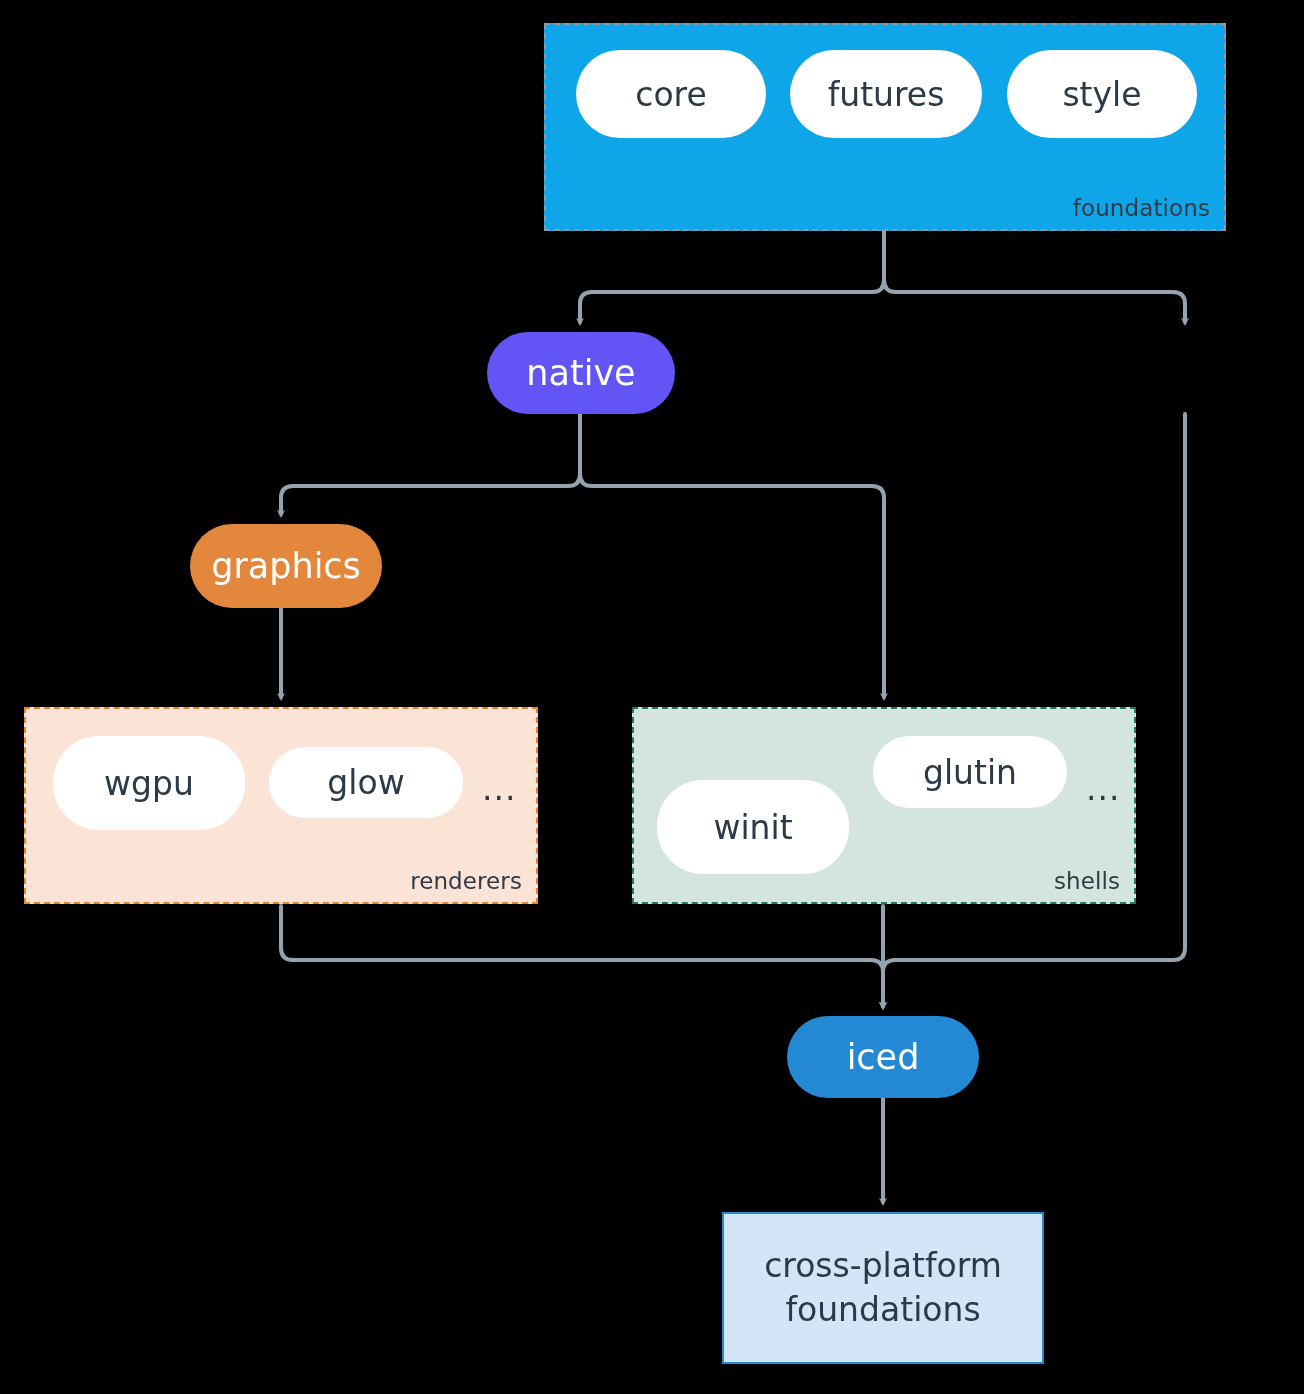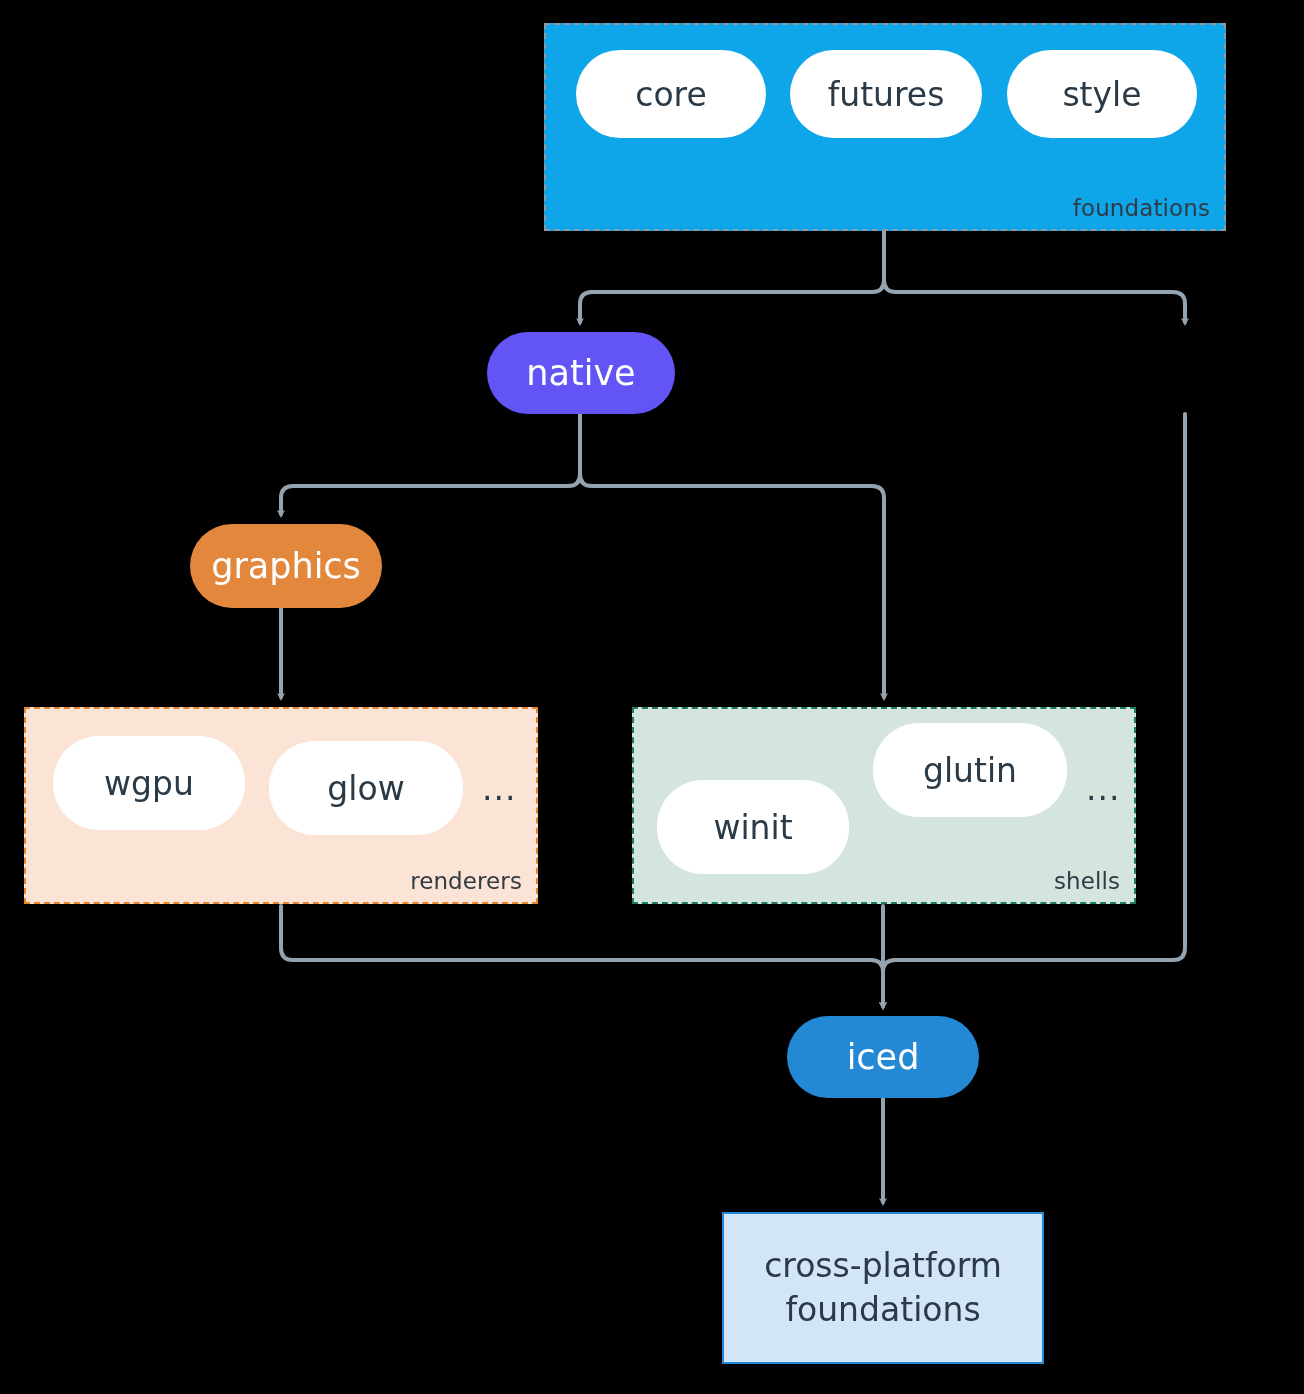--- a/index.html
+++ b/index.html
@@ -90,25 +90,25 @@
     color: #2b3a47;
     letter-spacing: 1px;
     line-height: 1;
   }
 
   #chip-core    { left: 30px;  top: 25px; width: 190px; height: 88px; }
   #chip-futures { left: 244px; top: 25px; width: 192px; height: 88px; }
   #chip-style   { left: 461px; top: 25px; width: 190px; height: 88px; }
 
   #chip-wgpu { left: 27px;  top: 27px; width: 192px; height: 94px; }
-  #chip-glow { left: 243px; top: 32px; width: 194px; height: 94px; }
+  #chip-glow { left: 243px; top: 38px; width: 194px; height: 71px; }
   #ellipsis-renderers { left: 456px; top: 63px; }
 
   #chip-winit  { left: 23px;  top: 27px; width: 192px; height: 94px; margin-top: 44px; }
-  #chip-glutin { left: 239px; top: 14px; width: 194px; height: 94px; }
+  #chip-glutin { left: 239px; top: 27px; width: 194px; height: 72px; }
   #ellipsis-shells { left: 452px; top: 63px; }
 
   
   .pill {
     position: absolute;
     display: flex;
     align-items: center;
     justify-content: center;
     border-radius: 60px;
     color: #ffffff;

